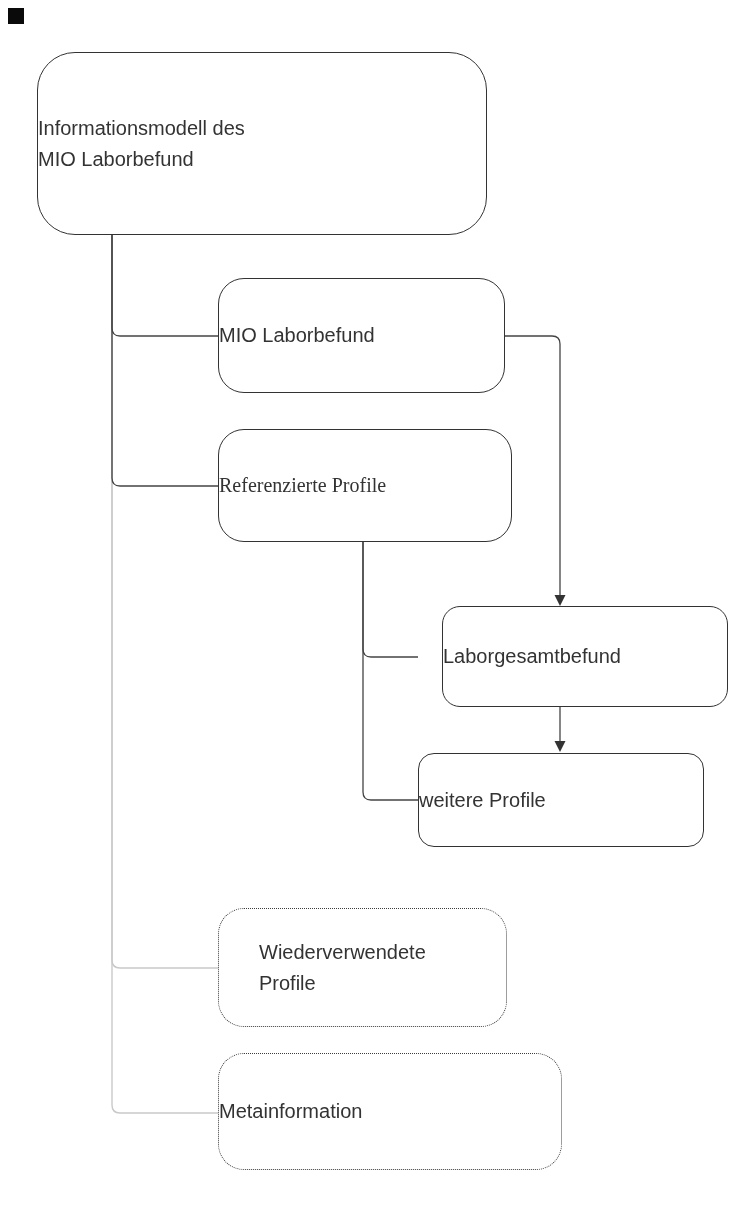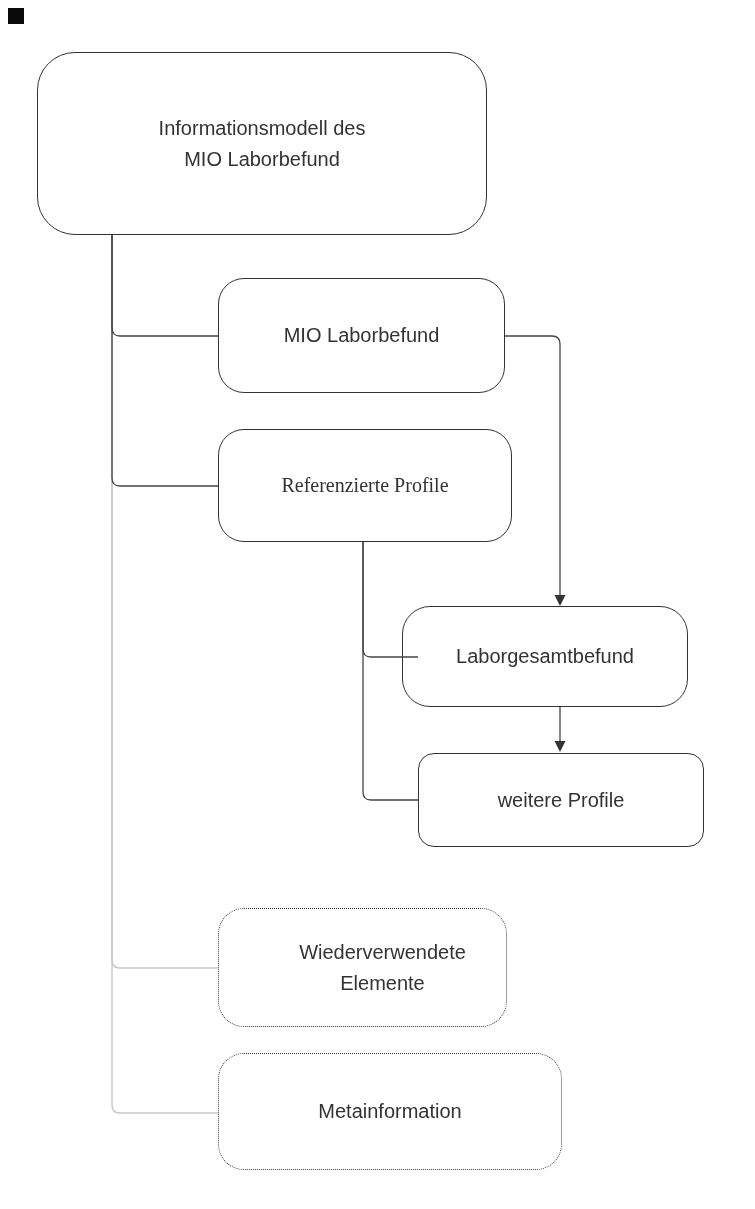--- a/index.html
+++ b/index.html
@@ -23,34 +23,34 @@
     width: 755px; height: 1209px;
     pointer-events: none;
   }
   .node {
     position: absolute;
     box-sizing: border-box;
     background: #ffffff;
     border: 1.2px solid #333333;
     display: flex;
     flex-direction: column;
-    align-items: center;
+    align-items: flex-start;
     justify-content: center;
     text-align: center;
     color: #333333;
     font-size: 20px;
   }
   .node .line { display: block; line-height: 31px; }
   .node.dotted { border: 1.5px dotted #3c3c3c; }
 
   
   .n-root    { left: 37px;  top: 52px;   width: 450px; height: 183px; border-radius: 38px; }
   .n-mio     { left: 218px; top: 278px;  width: 287px; height: 115px; border-radius: 26px; }
   .n-ref     { left: 218px; top: 429px;  width: 294px; height: 113px; border-radius: 26px; font-family: Liberation Serif, serif; }
-  .n-gesamt  { left: 402px; top: 606px;  width: 286px; height: 101px; border-radius: 28px; }
+  .n-gesamt  { left: 442px; top: 606px;  width: 286px; height: 101px; border-radius: 18px; }
   .n-weitere { left: 418px; top: 753px;  width: 286px; height: 94px;  border-radius: 16px; }
   .n-wieder  { left: 218px; top: 908px;  width: 289px; height: 119px; border-radius: 26px; padding-left: 40px; }
   .n-meta    { left: 218px; top: 1053px; width: 344px; height: 117px; border-radius: 26px; }
 </style>
 </head>
 <body>
 
 <div class="canvas">
 
   <div class="corner-square"></div>
@@ -71,21 +71,21 @@
   <div class="node n-gesamt">
     <span class="line">Laborgesamtbefund</span>
   </div>
 
   <div class="node n-weitere">
     <span class="line">weitere Profile</span>
   </div>
 
   <div class="node dotted n-wieder">
     <span class="line">Wiederverwendete</span>
-    <span class="line">Elemente</span>
+    <span class="line">Profile</span>
   </div>
 
   <div class="node dotted n-meta">
     <span class="line">Metainformation</span>
   </div>
 
   <svg class="edges-svg" viewBox="0 0 755 1209" xmlns="http://www.w3.org/2000/svg">
 
     <path d="M112 235 L112 960 Q112 968 120 968 L218 968" fill="none" stroke="#c9c9c9" stroke-width="1.4"></path>
     <path d="M112 235 L112 1105 Q112 1113 120 1113 L218 1113" fill="none" stroke="#c9c9c9" stroke-width="1.4"></path>

